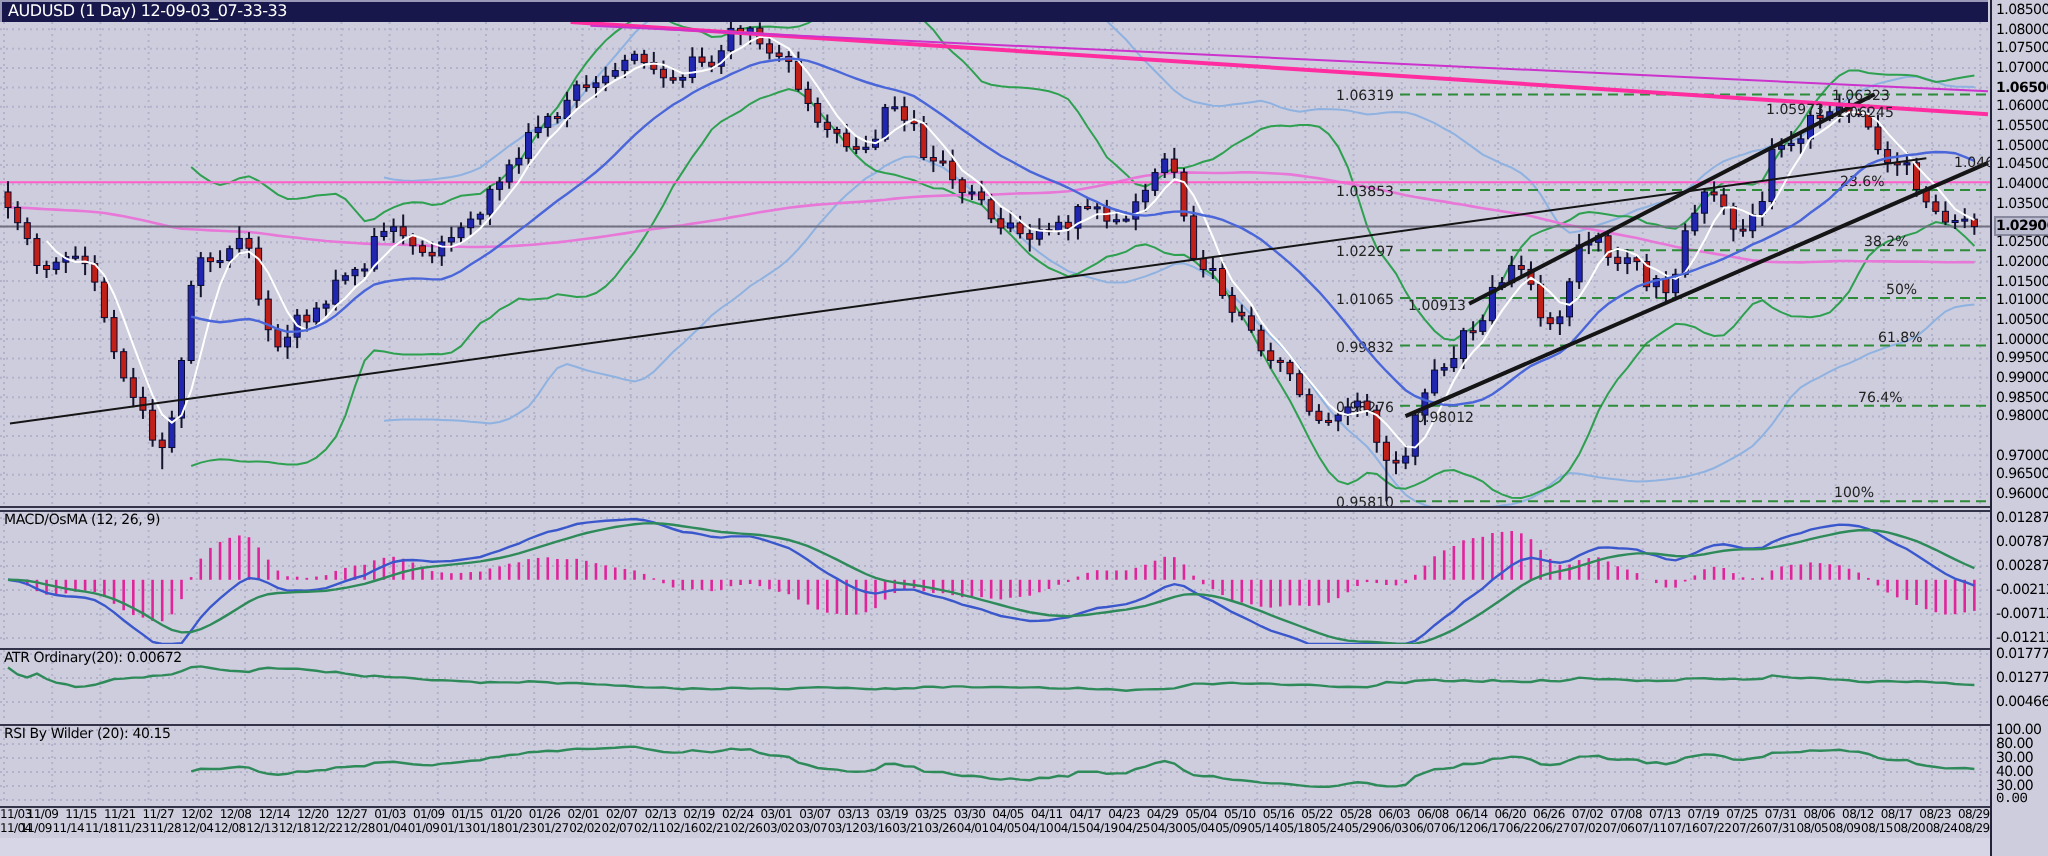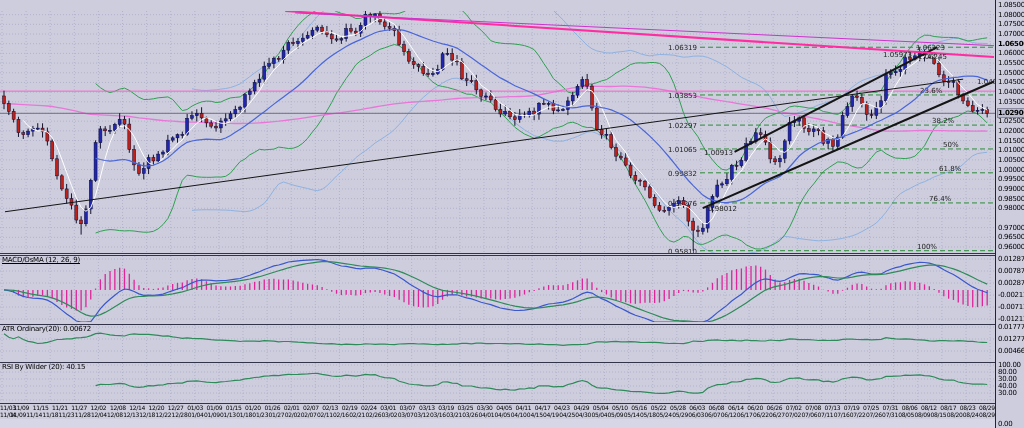--- a/index.html
+++ b/index.html
@@ -18,20 +18,23 @@
   .plabel{position:absolute;font-size:7px;color:#000;white-space:nowrap;letter-spacing:-0.2px;z-index:5;}
   .hline{position:absolute;left:0;width:995px;height:1px;background:#33334a;}
   .xaxis{position:absolute;left:0;width:995px;overflow:hidden;}
   .xaxis span{position:absolute;top:0;font-size:6px;color:#000;white-space:nowrap;letter-spacing:-0.3px;}
   .bstrip{position:absolute;left:0;top:419px;width:1024px;height:9px;background:#d6d6e6;}
 </style>
 </head>
 <body>
 
 <div class="app">
+  <div class="titlebar">
+    <span>AUDUSD (1 Day) 12-09-03_07-33-33</span>
+  </div>
 
   <div class="panel" style="top:11px;">
     <svg id="main-svg" width="995" height="242">
         <rect x="0" y="0" width="995" height="242" fill="#cdcdde"></rect>
         <g stroke="#b2b2cb" stroke-width="1" stroke-dasharray="1,2">
           <line x1="2" y1="0" x2="2" y2="242"></line>
           <line x1="26.1" y1="0" x2="26.1" y2="242"></line>
           <line x1="50.2" y1="0" x2="50.2" y2="242"></line>
           <line x1="74.30000000000001" y1="0" x2="74.30000000000001" y2="242"></line>
           <line x1="98.4" y1="0" x2="98.4" y2="242"></line>
@@ -814,21 +817,21 @@
           <line x1="967.9024390243902" y1="33.888" x2="967.9024390243902" y2="50.12212314091984"></line>
           <line x1="972.7219512195121" y1="33.888" x2="972.7219512195121" y2="51.226212558454485"></line>
           <line x1="977.5414634146341" y1="33.888" x2="977.5414634146341" y2="51.10619177846626"></line>
           <line x1="982.3609756097561" y1="33.888" x2="982.3609756097561" y2="50.19883047183432"></line>
           <line x1="987.180487804878" y1="33.888" x2="987.180487804878" y2="49.43627402763034"></line>
         </g>
         <path d="M4.0 33.9L8.8 34.6L13.6 36.0L18.5 38.4L23.3 40.4L28.1 41.5L32.9 42.1L37.7 42.4L42.6 42.9L47.4 44.1L52.2 46.7L57.0 50.2L61.8 54.1L66.7 57.9L71.5 61.3L76.3 65.0L81.1 66.0L85.9 66.0L90.8 65.6L95.6 59.3L100.4 52.7L105.2 47.5L110.0 43.2L114.8 39.2L119.7 35.4L124.5 33.0L129.3 33.6L134.1 35.5L138.9 37.9L143.8 39.3L148.6 39.2L153.4 39.4L158.2 38.8L163.0 38.1L167.9 36.3L172.7 34.6L177.5 33.0L182.3 31.7L187.1 29.2L192.0 26.9L196.8 25.0L201.6 24.1L206.4 24.0L211.2 24.3L216.1 24.9L220.9 24.7L225.7 24.5L230.5 23.9L235.3 23.2L240.2 22.5L245.0 20.8L249.8 19.3L254.6 17.4L259.4 15.8L264.3 13.5L269.1 11.7L273.9 9.9L278.7 9.0L283.5 7.6L288.4 6.0L293.2 5.3L298.0 4.8L302.8 4.4L307.6 4.1L312.4 3.8L317.3 3.5L322.1 4.1L326.9 5.2L331.7 6.8L336.5 8.5L341.4 10.0L346.2 10.4L351.0 11.3L355.8 12.4L360.6 12.8L365.5 12.2L370.3 12.2L375.1 12.2L379.9 13.3L384.7 14.8L389.6 16.4L394.4 18.0L399.2 20.9L404.0 24.0L408.8 27.5L413.7 30.6L418.5 33.3L423.3 36.1L428.1 38.4L432.9 40.0L437.8 40.8L442.6 39.8L447.4 38.9L452.2 38.8L457.0 38.8L461.9 40.5L466.7 41.9L471.5 42.9L476.3 44.5L481.1 46.3L486.0 47.5L490.8 48.7L495.6 50.4L500.4 52.0L505.2 52.8L510.0 53.7L514.9 54.5L519.7 54.4L524.5 54.1L529.3 53.3L534.1 52.7L539.0 51.0L543.8 49.4L548.6 48.0L553.4 47.5L558.2 46.8L563.1 46.1L567.9 44.6L572.7 42.7L577.5 40.2L582.3 37.6L587.2 36.1L592.0 37.1L596.8 39.9L601.6 42.6L606.4 44.6L611.3 47.3L616.1 50.1L620.9 52.3L625.7 54.6L630.5 57.1L635.4 59.3L640.2 60.8L645.0 62.3L649.8 64.1L654.6 66.0L659.5 66.0L664.3 66.0L669.1 66.0L673.9 66.0L678.7 66.0L683.6 65.5L688.4 66.0L693.2 66.0L698.0 66.0L702.8 66.0L707.6 64.4L712.5 60.8L717.3 56.6L722.1 52.9L726.9 49.4L731.7 45.0L736.6 41.6L741.4 38.2L746.2 33.9L751.0 30.3L755.8 26.6L760.7 24.0L765.5 22.9L770.3 23.7L775.1 24.8L779.9 25.4L784.8 24.3L789.6 21.7L794.4 19.6L799.2 17.9L804.0 17.7L808.9 18.1L813.7 18.3L818.5 18.8L823.3 20.7L828.1 21.8L833.0 23.6L837.8 24.2L842.6 22.6L847.4 20.6L852.2 18.2L857.1 16.6L861.9 16.1L866.7 17.0L871.5 18.1L876.3 18.2L881.2 17.9L886.0 15.2L890.8 13.2L895.6 11.7L900.4 10.6L905.2 8.8L910.1 7.8L914.9 7.0L919.7 6.3L924.5 6.5L929.3 7.1L934.2 8.5L939.0 10.9L943.8 13.8L948.6 16.3L953.4 18.5L958.3 21.6L963.1 24.8L967.9 27.9L972.7 30.9L977.5 33.3L982.4 35.0L987.2 36.8" fill="none" stroke="#3a57cc" stroke-width="1.2"></path>
         <path d="M4.0 33.9L8.8 34.0L13.6 34.4L18.5 35.2L23.3 36.3L28.1 37.3L32.9 38.3L37.7 39.1L42.6 39.8L47.4 40.7L52.2 41.9L57.0 43.6L61.8 45.7L66.7 48.1L71.5 50.7L76.3 53.6L81.1 56.5L85.9 58.9L90.8 60.2L95.6 60.0L100.4 58.6L105.2 56.4L110.0 53.7L114.8 50.8L119.7 47.7L124.5 44.8L129.3 42.5L134.1 41.1L138.9 40.5L143.8 40.3L148.6 40.0L153.4 39.9L158.2 39.7L163.0 39.4L167.9 38.7L172.7 37.9L177.5 36.9L182.3 35.9L187.1 34.5L192.0 33.0L196.8 31.4L201.6 30.0L206.4 28.8L211.2 27.9L216.1 27.3L220.9 26.8L225.7 26.3L230.5 25.8L235.3 25.3L240.2 24.7L245.0 23.9L249.8 23.0L254.6 21.9L259.4 20.7L264.3 19.2L269.1 17.7L273.9 16.2L278.7 14.7L283.5 13.3L288.4 11.8L293.2 10.5L298.0 9.4L302.8 8.4L307.6 7.5L312.4 6.8L317.3 6.1L322.1 5.7L326.9 5.6L331.7 5.9L336.5 6.4L341.4 7.1L346.2 7.8L351.0 8.5L355.8 9.3L360.6 10.0L365.5 10.4L370.3 10.8L375.1 11.1L379.9 11.5L384.7 12.2L389.6 13.0L394.4 14.0L399.2 15.4L404.0 17.1L408.8 19.2L413.7 21.5L418.5 23.8L423.3 26.3L428.1 28.7L432.9 31.0L437.8 32.9L442.6 34.3L447.4 35.2L452.2 35.9L457.0 36.5L461.9 37.3L466.7 38.2L471.5 39.2L476.3 40.2L481.1 41.4L486.0 42.6L490.8 43.9L495.6 45.2L500.4 46.5L505.2 47.8L510.0 49.0L514.9 50.1L519.7 50.9L524.5 51.6L529.3 51.9L534.1 52.1L539.0 51.8L543.8 51.4L548.6 50.7L553.4 50.1L558.2 49.4L563.1 48.8L567.9 47.9L572.7 46.9L577.5 45.6L582.3 44.0L587.2 42.4L592.0 41.3L596.8 41.0L601.6 41.3L606.4 42.0L611.3 43.1L616.1 44.5L620.9 46.0L625.7 47.8L630.5 49.6L635.4 51.6L640.2 53.4L645.0 55.2L649.8 57.0L654.6 58.8L659.5 60.6L664.3 62.2L669.1 63.4L673.9 64.3L678.7 64.7L683.6 64.9L688.4 65.1L693.2 65.5L698.0 65.9L702.8 66.0L707.6 65.8L712.5 64.8L717.3 63.1L722.1 61.1L726.9 58.8L731.7 56.0L736.6 53.1L741.4 50.1L746.2 46.9L751.0 43.6L755.8 40.2L760.7 36.9L765.5 34.1L770.3 32.1L775.1 30.6L779.9 29.6L784.8 28.5L789.6 27.1L794.4 25.6L799.2 24.1L804.0 22.8L808.9 21.9L813.7 21.2L818.5 20.7L823.3 20.7L828.1 20.9L833.0 21.5L837.8 22.0L842.6 22.1L847.4 21.8L852.2 21.1L857.1 20.2L861.9 19.4L866.7 18.9L871.5 18.7L876.3 18.6L881.2 18.5L886.0 17.8L890.8 16.9L895.6 15.9L900.4 14.8L905.2 13.6L910.1 12.4L914.9 11.4L919.7 10.4L924.5 9.6L929.3 9.1L934.2 9.0L939.0 9.4L943.8 10.2L948.6 11.5L953.4 12.9L958.3 14.6L963.1 16.7L967.9 18.9L972.7 21.3L977.5 23.7L982.4 26.0L987.2 28.1" fill="none" stroke="#2f8a5a" stroke-width="1.2"></path>
       </svg>
   </div>
-  <div class="plabel" style="left:2px;top:256px;text-decoration:underline;">MACD/OsMA (12, 26, 9)</div>
+  <div class="plabel" style="left:2px;top:256px;">MACD/OsMA (12, 26, 9)</div>
 
   <div class="hline" style="top:324px"></div>
   <div class="panel" style="top:325px;">
     <svg id="atr-svg" width="995" height="36">
         <rect x="0" y="0" width="995" height="36" fill="#cdcdde"></rect>
         <g stroke="#b2b2cb" stroke-width="1" stroke-dasharray="1,2">
           <line x1="2" y1="0" x2="2" y2="36"></line>
           <line x1="26.1" y1="0" x2="26.1" y2="36"></line>
           <line x1="50.2" y1="0" x2="50.2" y2="36"></line>
           <line x1="74.30000000000001" y1="0" x2="74.30000000000001" y2="36"></line>
@@ -1093,15 +1096,15 @@
       <span class="tick" style="top: 303px;">-0.00713</span>
       <span class="tick" style="top: 315px;">-0.01213</span>
       <span class="tick" style="top: 323px;">0.01777</span>
       <span class="tick" style="top: 335px;">0.01277</span>
       <span class="tick" style="top: 347px;">0.00466</span>
       <span class="tick" style="top: 361px;">100.00</span>
       <span class="tick" style="top: 368px;">80.00</span>
       <span class="tick" style="top: 375px;">30.00</span>
       <span class="tick" style="top: 382px; text-align: center;">40.00</span>
       <span class="tick" style="top: 389px;">30.00</span>
-      <span class="tick" style="top: 420px;">0.00</span>
+      <span class="tick" style="top: 396px; font-family: Liberation Mono, monospace;">0.00</span>
     </div>
 </div>
 
 </body></html>

